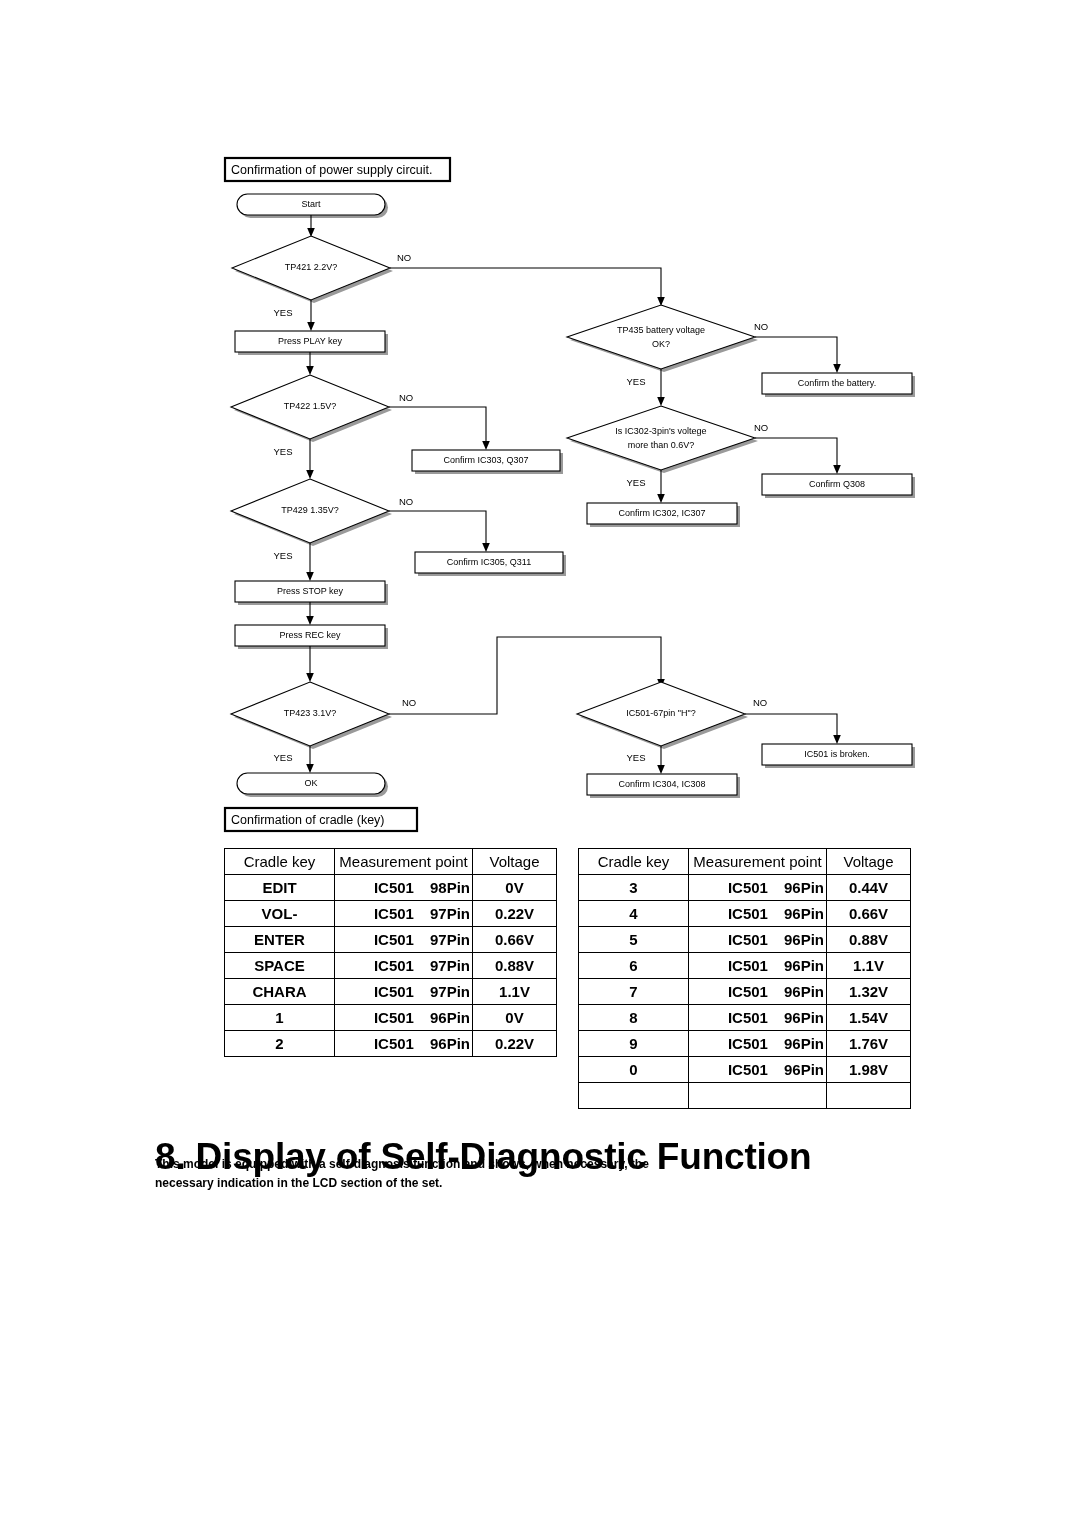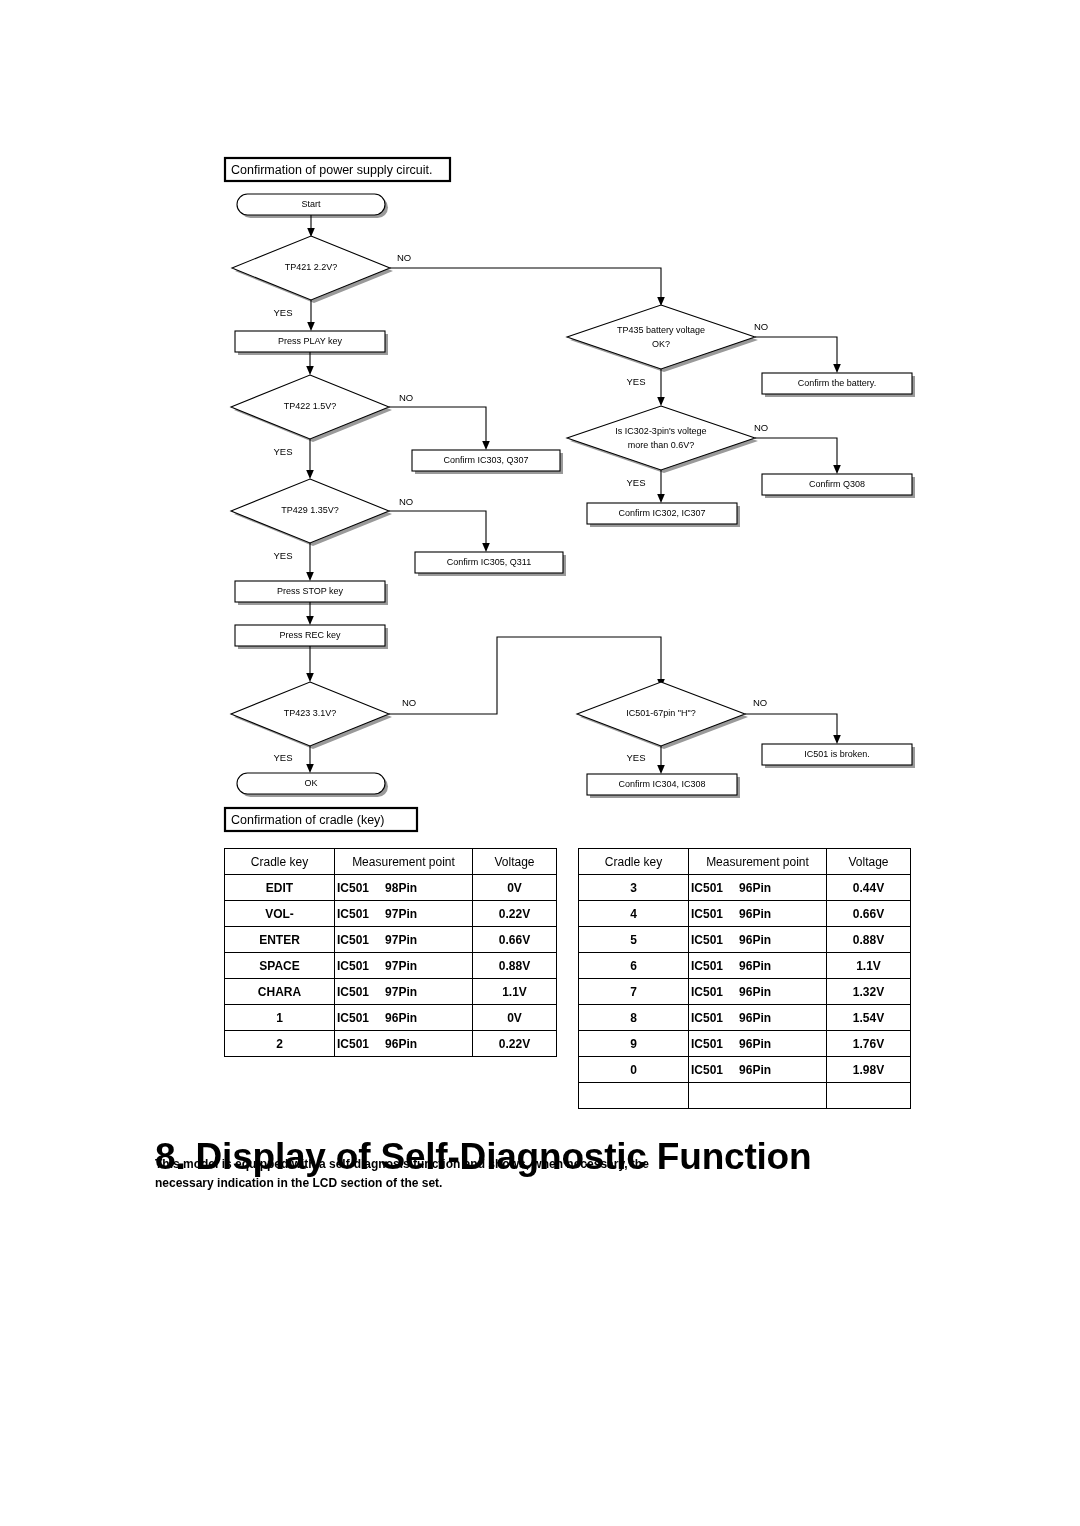--- a/index.html
+++ b/index.html
@@ -71,21 +71,21 @@
   .fc-banner-box {
     fill: #ffffff;
     stroke: #000000;
     stroke-width: 2.2;
   }
 
   
   .key-table {
     position: absolute;
     border-collapse: collapse;
-    font-size: 12px;
+    font-size: 15px;
     font-family: "Liberation Sans", sans-serif;
     table-layout: fixed;
   }
   #cradle-table-left  { left: 224px; top: 848px; width: 332px; }
   #cradle-table-right { left: 578px; top: 848px; width: 332px; }
 
   .key-table th,
   .key-table td {
     border: 1.1px solid #000000;
     height: 25px;
@@ -95,21 +95,21 @@
     font-weight: bold;
     white-space: nowrap;
   }
   .key-table th { font-weight: normal; }
   .col-key  { width: 110px; }
   .col-pt   { width: 138px; }
   .col-volt { width: 84px; }
 
   .pt-cell {
     display: flex;
-    justify-content: flex-start;
+    justify-content: flex-end;
     align-items: center;
     gap: 16px;
   }
   .pt-cell > span { display: inline-block; }
   .empty-row td { height: 25px; }
 
   
   #section-heading {
     position: absolute;
     left: 155px;

